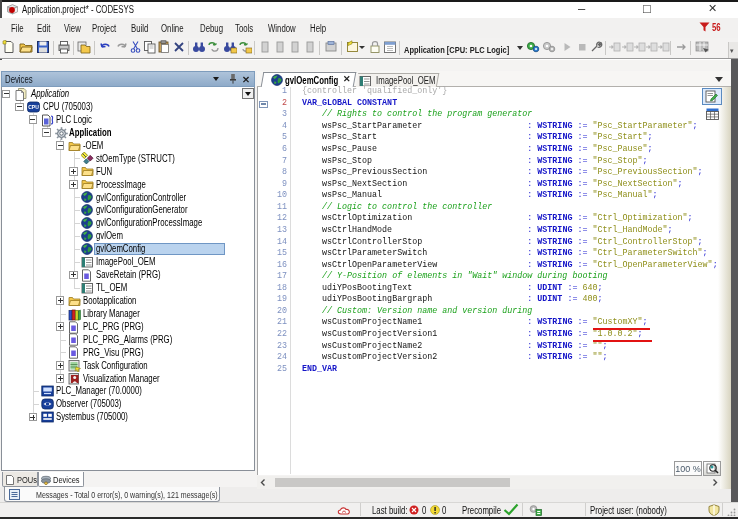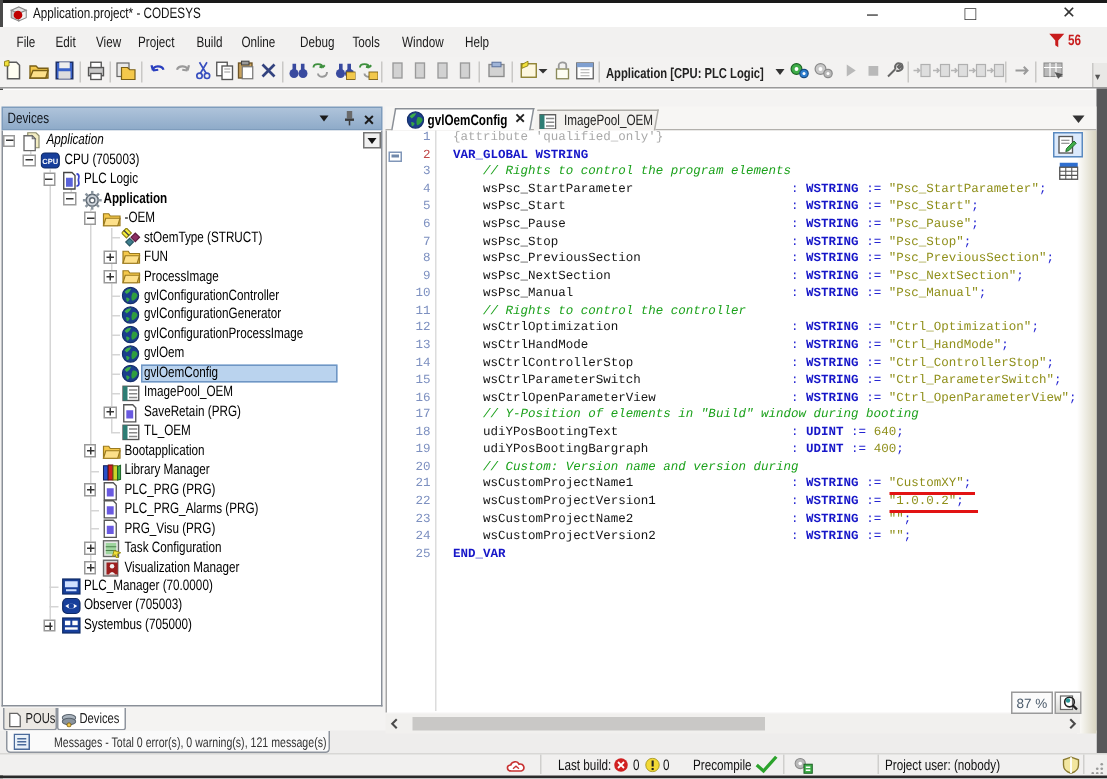--- a/index.html
+++ b/index.html
@@ -573,48 +573,48 @@
 16
 17
 18
 19
 20
 21
 22
 23
 24
 25</div>
-<div id="code" style="position:absolute;left:302px;top:86.2px;font-family:'Liberation Mono',monospace;font-size:8.35px;line-height:11.57px;white-space:pre;color:#141414;"><span class="at">{attribute 'qualified_only'}</span>
-<span class="kw">VAR_GLOBAL WSTRING</span>
-    <span class="co">// Rights to control the program elements</span>
+<div id="code" style="position:absolute;left:302px;top:86.2px;font-family:'Liberation Mono',monospace;font-size:8.35px;line-height:11.57px;white-space:pre;color:#141414;"><span class="at">{controller 'qualified_only'}</span>
+<span class="kw">VAR_GLOBAL CONSTANT</span>
+    <span class="co">// Rights to control the program generator</span>
     wsPsc_StartParameter                     <span class="pu">: </span><span class="kw">WSTRING</span> <span class="pu">:= </span><span class="st">"Psc_StartParameter"</span><span class="pu">;</span>
     wsPsc_Start                              <span class="pu">: </span><span class="kw">WSTRING</span> <span class="pu">:= </span><span class="st">"Psc_Start"</span><span class="pu">;</span>
     wsPsc_Pause                              <span class="pu">: </span><span class="kw">WSTRING</span> <span class="pu">:= </span><span class="st">"Psc_Pause"</span><span class="pu">;</span>
     wsPsc_Stop                               <span class="pu">: </span><span class="kw">WSTRING</span> <span class="pu">:= </span><span class="st">"Psc_Stop"</span><span class="pu">;</span>
     wsPsc_PreviousSection                    <span class="pu">: </span><span class="kw">WSTRING</span> <span class="pu">:= </span><span class="st">"Psc_PreviousSection"</span><span class="pu">;</span>
     wsPsc_NextSection                        <span class="pu">: </span><span class="kw">WSTRING</span> <span class="pu">:= </span><span class="st">"Psc_NextSection"</span><span class="pu">;</span>
     wsPsc_Manual                             <span class="pu">: </span><span class="kw">WSTRING</span> <span class="pu">:= </span><span class="st">"Psc_Manual"</span><span class="pu">;</span>
-    <span class="co">// Rights to control the controller</span>
+    <span class="co">// Logic to control the controller</span>
     wsCtrlOptimization                       <span class="pu">: </span><span class="kw">WSTRING</span> <span class="pu">:= </span><span class="st">"Ctrl_Optimization"</span><span class="pu">;</span>
     wsCtrlHandMode                           <span class="pu">: </span><span class="kw">WSTRING</span> <span class="pu">:= </span><span class="st">"Ctrl_HandMode"</span><span class="pu">;</span>
     wsCtrlControllerStop                     <span class="pu">: </span><span class="kw">WSTRING</span> <span class="pu">:= </span><span class="st">"Ctrl_ControllerStop"</span><span class="pu">;</span>
     wsCtrlParameterSwitch                    <span class="pu">: </span><span class="kw">WSTRING</span> <span class="pu">:= </span><span class="st">"Ctrl_ParameterSwitch"</span><span class="pu">;</span>
     wsCtrlOpenParameterView                  <span class="pu">: </span><span class="kw">WSTRING</span> <span class="pu">:= </span><span class="st">"Ctrl_OpenParameterView"</span><span class="pu">;</span>
-    <span class="co">// Y-Position of elements in "Build" window during booting</span>
+    <span class="co">// Y-Position of elements in "Wait" window during booting</span>
     udiYPosBootingText                       <span class="pu">: </span><span class="kw">UDINT</span> <span class="pu">:= </span><span class="st">640</span><span class="pu">;</span>
     udiYPosBootingBargraph                   <span class="pu">: </span><span class="kw">UDINT</span> <span class="pu">:= </span><span class="st">400</span><span class="pu">;</span>
     <span class="co">// Custom: Version name and version during</span>
     wsCustomProjectName1                     <span class="pu">: </span><span class="kw">WSTRING</span> <span class="pu">:= </span><span class="st">"CustomXY"</span><span class="pu">;</span>
     wsCustomProjectVersion1                  <span class="pu">: </span><span class="kw">WSTRING</span> <span class="pu">:= </span><span class="st">"1.0.0.2"</span><span class="pu">;</span>
     wsCustomProjectName2                     <span class="pu">: </span><span class="kw">WSTRING</span> <span class="pu">:= </span><span class="st">""</span><span class="pu">;</span>
     wsCustomProjectVersion2                  <span class="pu">: </span><span class="kw">WSTRING</span> <span class="pu">:= </span><span class="st">""</span><span class="pu">;</span>
 <span class="kw">END_VAR</span></div>
 <div style="position:absolute;left:593px;top:327.5px;width:57px;height:2.4px;background:#e21313;"></div>
 <div style="position:absolute;left:593px;top:339.8px;width:59px;height:2.4px;background:#e21313;"></div>
-<div style="position:absolute;left:674px;top:461px;width:28px;height:15px;border:1px solid #9a9a9a;background:#fbfbfb;font-size:9px;color:#4a5a6a;text-align:center;line-height:14px;">87 %</div>
+<div style="position:absolute;left:674px;top:461px;width:28px;height:15px;border:1px solid #9a9a9a;background:#fbfbfb;font-size:9px;color:#4a5a6a;text-align:center;line-height:14px;">100 %</div>
 <div style="position:absolute;left:703px;top:461px;width:18px;height:15px;border:1px solid #9a9a9a;background:linear-gradient(#fefefe,#d8d8d4);"></div>
 <svg style="position:absolute;left:705px;top:462px;" width="14" height="13" viewBox="0 0 14 13">
     <rect x="2" y="2" width="8" height="9" fill="#fff" stroke="#666" stroke-width="0.8"></rect>
     <circle cx="8" cy="6" r="3.2" fill="none" stroke="#222" stroke-width="1.1"></circle>
     <path d="M10.2 8.2 L13 11" stroke="#222" stroke-width="1.6"></path>
     <circle cx="7" cy="5" r="1.5" fill="#2a9a9a"></circle>
   </svg>
 <div style="position:absolute;left:257px;top:476px;width:463px;height:13px;background:#f1f0ee;"></div>
 <div style="position:absolute;left:275px;top:478px;width:235px;height:9px;background:#c9c8c6;"></div>
 <svg style="position:absolute;left:259px;top:478px;" width="8" height="9" viewBox="0 0 8 9">

